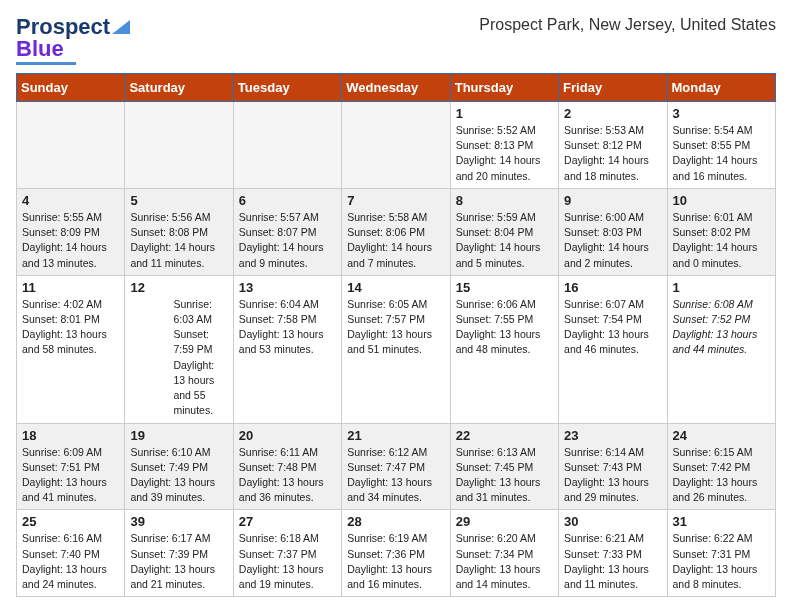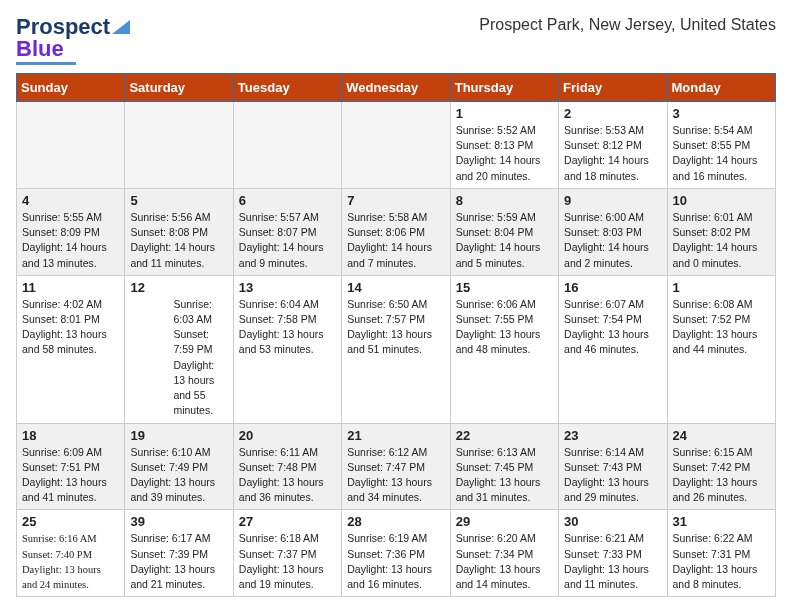--- a/index.html
+++ b/index.html
@@ -215,42 +215,42 @@
         </td>
         <td>
           <span class="day-number">13</span>
           <div class="day-info" style="white-space: pre-line;">Sunrise: 6:04 AM
 Sunset: 7:58 PM
 Daylight: 13 hours
 and 53 minutes.</div>
         </td>
         <td>
           <span class="day-number">14</span>
-          <div class="day-info" style="white-space: pre-line;">Sunrise: 6:50 AM
+          <div class="day-info" style="white-space: pre-line;">Sunrise: 6:05 AM
 Sunset: 7:57 PM
 Daylight: 13 hours
 and 51 minutes.</div>
         </td>
         <td>
           <span class="day-number">15</span>
           <div class="day-info" style="white-space: pre-line;">Sunrise: 6:06 AM
 Sunset: 7:55 PM
 Daylight: 13 hours
 and 48 minutes.</div>
         </td>
         <td>
           <span class="day-number">16</span>
           <div class="day-info" style="white-space: pre-line;">Sunrise: 6:07 AM
 Sunset: 7:54 PM
 Daylight: 13 hours
 and 46 minutes.</div>
         </td>
         <td>
           <span class="day-number">1</span>
-          <div class="day-info" style="white-space: pre-line;">Sunrise: 6:08 AM
+          <div class="day-info" style="white-space: pre-line; font-style: italic;">Sunrise: 6:08 AM
 Sunset: 7:52 PM
 Daylight: 13 hours
 and 44 minutes.</div>
         </td>
       </tr>
       <tr>
         <td class="shaded">
           <span class="day-number">18</span>
           <div class="day-info" style="white-space: pre-line;">Sunrise: 6:09 AM
 Sunset: 7:51 PM
@@ -296,21 +296,21 @@
           <span class="day-number">24</span>
           <div class="day-info" style="white-space: pre-line;">Sunrise: 6:15 AM
 Sunset: 7:42 PM
 Daylight: 13 hours
 and 26 minutes.</div>
         </td>
       </tr>
       <tr>
         <td>
           <span class="day-number">25</span>
-          <div class="day-info" style="white-space: pre-line; font-family: Liberation Serif, serif;">Sunrise: 6:16 AM
+          <div class="day-info" style="white-space: pre-line;">Sunrise: 6:16 AM
 Sunset: 7:40 PM
 Daylight: 13 hours
 and 24 minutes.</div>
         </td>
         <td>
           <span class="day-number">39</span>
           <div class="day-info" style="white-space: pre-line;">Sunrise: 6:17 AM
 Sunset: 7:39 PM
 Daylight: 13 hours
 and 21 minutes.</div>

